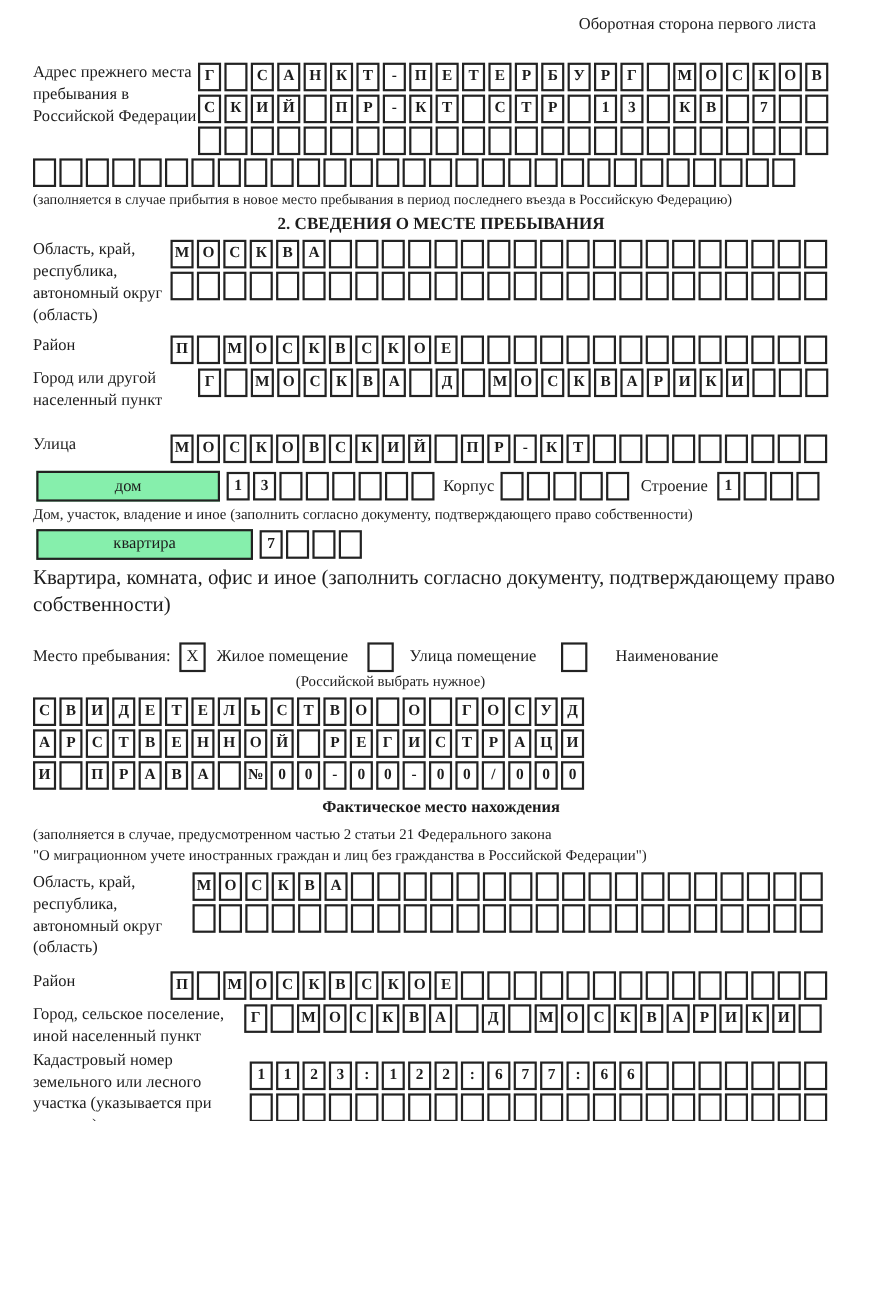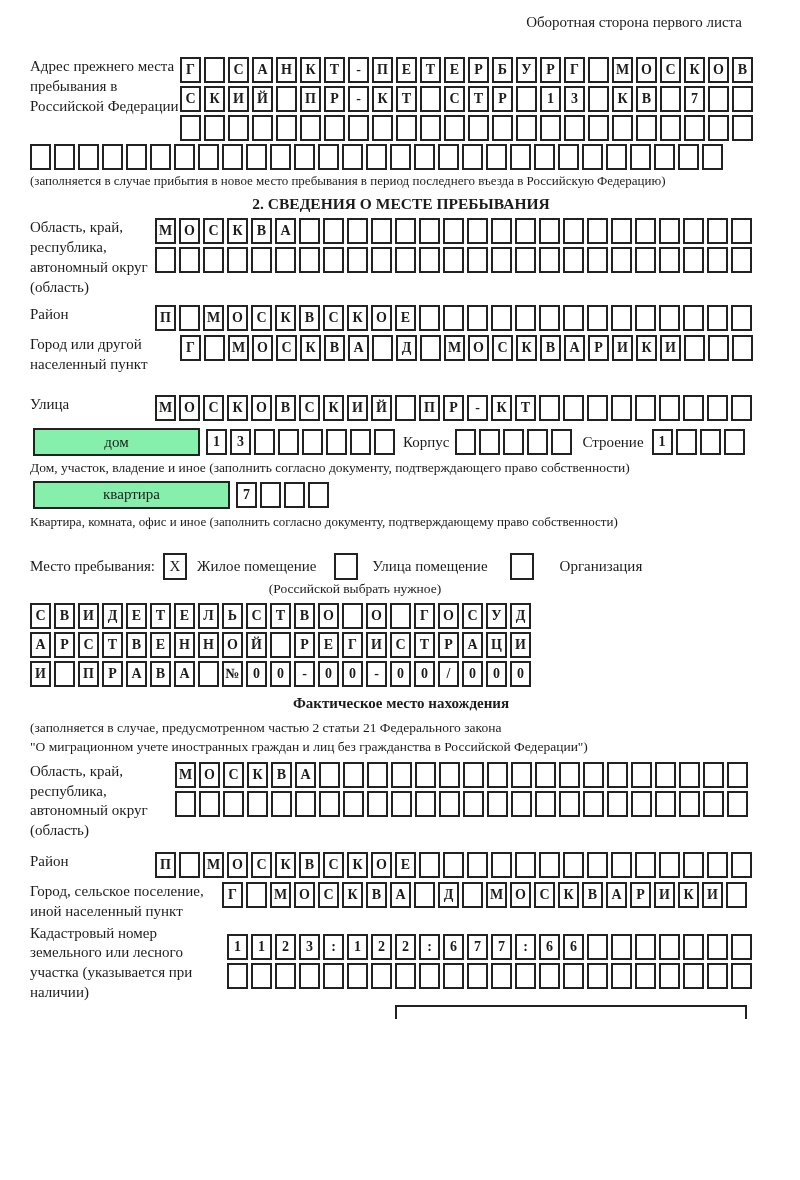--- a/index.html
+++ b/index.html
@@ -351,30 +351,30 @@
     <div class="widebox" style="width:197px;">
       <span>квартира</span>
     </div>
     <div class="cells" style="margin-left:6px;">
         <span class="cell">7</span>
         <span class="cell"></span>
         <span class="cell"></span>
         <span class="cell"></span>
       </div>
   </div>
-  <div class="note" style="margin-top:5px;font-size:13px;">Квартира, комната, офис и иное (заполнить согласно документу, подтверждающему право собственности)</div>
+  <div class="note" style="margin-top:5px;font-size:19px;">Квартира, комната, офис и иное (заполнить согласно документу, подтверждающему право собственности)</div>
 
   <div class="row" style="margin-top:23px;align-items:center;">
     <div class="inline-lbl">Место пребывания:</div>
     <div class="checkbox" style="margin-left:8px;">X</div>
     <div class="inline-lbl" style="margin-left:10px;">Жилое помещение</div>
     <div class="checkbox" style="margin-left:18px;"></div>
     <div class="inline-lbl" style="margin-left:14px;">Улица помещение</div>
     <div class="checkbox" style="margin-left:22px;"></div>
-    <div class="inline-lbl" style="margin-left:26px;">Организация</div>
+    <div class="inline-lbl" style="margin-left:26px;">Наименование</div>
   </div>
   <div class="note" style="margin-left:175px;width:300px;text-align:center;margin-top:1px;font-size:13.5px;">(Российской выбрать нужное)</div>
 
   <div class="row" style="margin-top:5px;">
     <div class="cells-stack">
       <div class="cells">
           <span class="cell">С</span>
           <span class="cell">В</span>
           <span class="cell">И</span>
           <span class="cell">Д</span>

